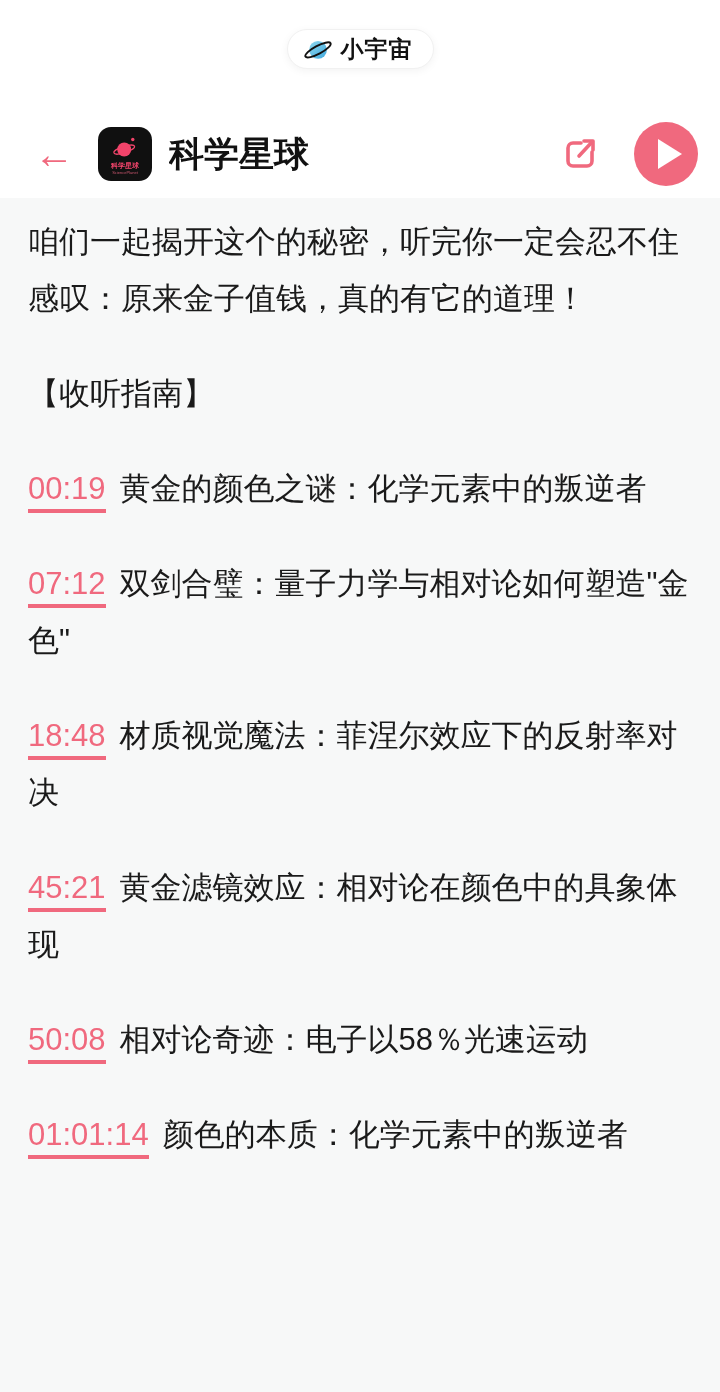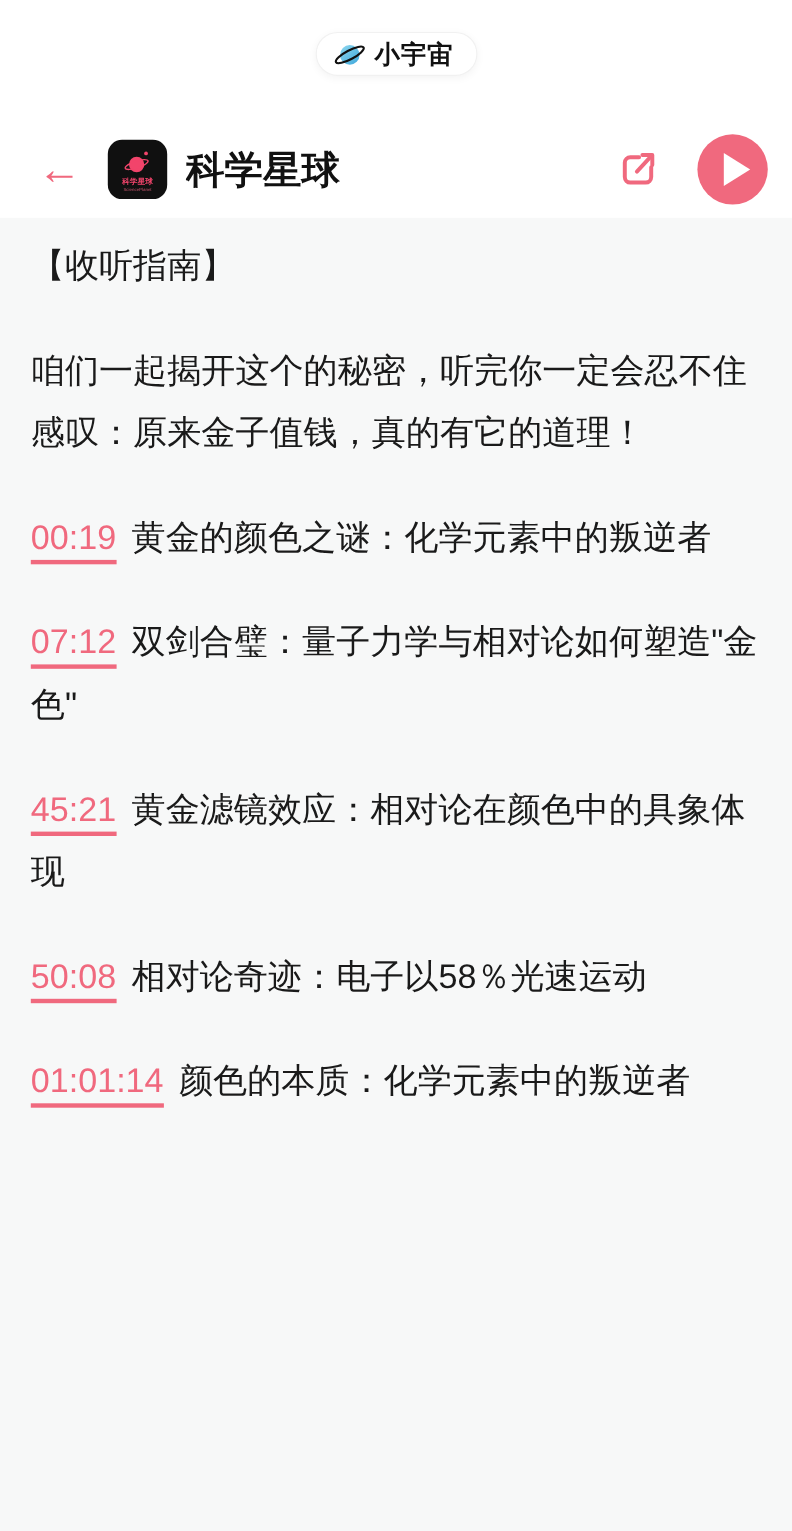--- a/index.html
+++ b/index.html
@@ -128,28 +128,31 @@
         <path d="M23 6 H32 V15" stroke="#f0697e" stroke-width="3.6" stroke-linecap="round" stroke-linejoin="round" fill="none"></path>
       </svg>
     </span>
 
     <div class="play-button">
       <span class="play-triangle"></span>
     </div>
   </div>
 
   <div class="content">
+    <p>咱们一起揭开这个的秘密，听完你一定会忍不住感叹：原来金子值钱，真的有它的道理！</p>
     <p>【收听指南】</p>
-    <p>咱们一起揭开这个的秘密，听完你一定会忍不住感叹：原来金子值钱，真的有它的道理！</p>
 
     <p>
       <span class="timestamp">00:19</span><span>黄金的颜色之谜：化学元素中的叛逆者</span>
     </p>
     <p>
       <span class="timestamp">07:12</span><span>双剑合璧：量子力学与相对论如何塑造"金色"</span>
+    </p>
+    <p>
+      <span class="timestamp">18:48</span><span>材质视觉魔法：菲涅尔效应下的反射率对决</span>
     </p>
     <p>
       <span class="timestamp">45:21</span><span>黄金滤镜效应：相对论在颜色中的具象体现</span>
     </p>
     <p>
       <span class="timestamp">50:08</span><span>相对论奇迹：电子以58％光速运动</span>
     </p>
     <p>
       <span class="timestamp">01:01:14</span><span>颜色的本质：化学元素中的叛逆者</span>
     </p>

